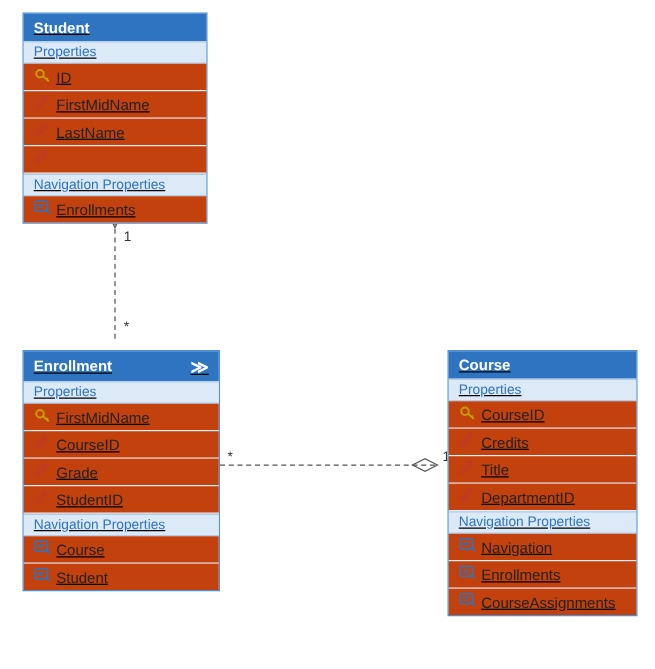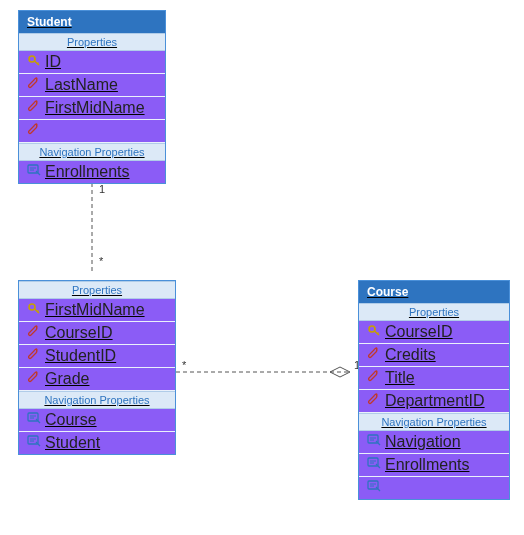--- a/index.html
+++ b/index.html
@@ -46,31 +46,30 @@
       font-size: 12px;
     }
 
     .section-label {
       background: #dce9f7;
       color: #2e74c0;
       padding: 2px 8px;
       font-size: 11px;
       border-top: 1px solid #b0cce8;
       border-bottom: 1px solid #b0cce8;
-      text-align: center;
     }
 
     .entity-row {
       display: flex;
       align-items: center;
       padding: 2px 8px;
       gap: 4px;
-      font-size: 16px;
+      font-size: 12px;
       color: #222;
-      background: #8b5cf6;
+      background: #c2410c;
       border-bottom: 1px solid #eaf1fb;
     }
 
     .entity-row:last-child {
       border-bottom: none;
     }
 
   </style>
 </head>
 <body>
@@ -111,54 +110,58 @@
       </span>
       <span>ID</span>
     </div>
     <div class="entity-row">
       <span>
         <svg viewBox="0 0 14 14" width="14" height="14">
             <path d="M9 2a3 3 0 0 1 0 4l-5 5a1.4 1.4 0 0 1-2-2l5-5A3 3 0 0 1 9 2z" fill="none" stroke="#c0392b" stroke-width="1.3"></path>
             <circle cx="9.5" cy="2.5" r="1" fill="#c0392b"></circle>
           </svg>
       </span>
+      <span>FirstMidName</span>
+    </div>
+    <div class="entity-row">
+      <span>
+        <svg viewBox="0 0 14 14" width="14" height="14">
+            <path d="M9 2a3 3 0 0 1 0 4l-5 5a1.4 1.4 0 0 1-2-2l5-5A3 3 0 0 1 9 2z" fill="none" stroke="#c0392b" stroke-width="1.3"></path>
+            <circle cx="9.5" cy="2.5" r="1" fill="#c0392b"></circle>
+          </svg>
+      </span>
       <span>LastName</span>
     </div>
     <div class="entity-row">
       <span>
         <svg viewBox="0 0 14 14" width="14" height="14">
             <path d="M9 2a3 3 0 0 1 0 4l-5 5a1.4 1.4 0 0 1-2-2l5-5A3 3 0 0 1 9 2z" fill="none" stroke="#c0392b" stroke-width="1.3"></path>
             <circle cx="9.5" cy="2.5" r="1" fill="#c0392b"></circle>
           </svg>
       </span>
-      <span>FirstMidName</span>
-    </div>
-    <div class="entity-row">
-      <span>
-        <svg viewBox="0 0 14 14" width="14" height="14">
-            <path d="M9 2a3 3 0 0 1 0 4l-5 5a1.4 1.4 0 0 1-2-2l5-5A3 3 0 0 1 9 2z" fill="none" stroke="#c0392b" stroke-width="1.3"></path>
-            <circle cx="9.5" cy="2.5" r="1" fill="#c0392b"></circle>
-          </svg>
-      </span>
     </div>
     <div class="section-label">Navigation Properties</div>
     <div class="entity-row">
       <span>
         <svg viewBox="0 0 14 14" width="14" height="14">
             <rect x="1" y="2" width="10" height="8" rx="1" fill="none" stroke="#2e74c0" stroke-width="1.3"></rect>
             <line x1="3" y1="5" x2="9" y2="5" stroke="#2e74c0" stroke-width="1"></line>
             <line x1="3" y1="7" x2="7" y2="7" stroke="#2e74c0" stroke-width="1"></line>
             <line x1="9" y1="8" x2="13" y2="12" stroke="#2e74c0" stroke-width="1.2"></line>
           </svg>
       </span>
       <span>Enrollments</span>
     </div>
   </div>
 
   <div class="entity-box" style="left:18px; top:280px; width:158px;">
+    <div class="entity-header">
+      <span>Enrollment</span>
+      <span style="cursor:pointer; font-size:14px; color:#fff;">≫</span>
+    </div>
     <div class="section-label">Properties</div>
     <div class="entity-row">
       <span>
         <svg viewBox="0 0 14 14" width="14" height="14">
             <circle cx="5" cy="6" r="3" fill="none" stroke="#c8a000" stroke-width="1.5"></circle>
             <line x1="7.5" y1="8" x2="12" y2="12" stroke="#c8a000" stroke-width="1.5"></line>
             <line x1="10" y1="11" x2="11.5" y2="9.5" stroke="#c8a000" stroke-width="1.2"></line>
           </svg>
       </span>
       <span>FirstMidName</span>
@@ -172,30 +175,30 @@
       </span>
       <span>CourseID</span>
     </div>
     <div class="entity-row">
       <span>
         <svg viewBox="0 0 14 14" width="14" height="14">
             <path d="M9 2a3 3 0 0 1 0 4l-5 5a1.4 1.4 0 0 1-2-2l5-5A3 3 0 0 1 9 2z" fill="none" stroke="#c0392b" stroke-width="1.3"></path>
             <circle cx="9.5" cy="2.5" r="1" fill="#c0392b"></circle>
           </svg>
       </span>
+      <span>Grade</span>
+    </div>
+    <div class="entity-row">
+      <span>
+        <svg viewBox="0 0 14 14" width="14" height="14">
+            <path d="M9 2a3 3 0 0 1 0 4l-5 5a1.4 1.4 0 0 1-2-2l5-5A3 3 0 0 1 9 2z" fill="none" stroke="#c0392b" stroke-width="1.3"></path>
+            <circle cx="9.5" cy="2.5" r="1" fill="#c0392b"></circle>
+          </svg>
+      </span>
       <span>StudentID</span>
-    </div>
-    <div class="entity-row">
-      <span>
-        <svg viewBox="0 0 14 14" width="14" height="14">
-            <path d="M9 2a3 3 0 0 1 0 4l-5 5a1.4 1.4 0 0 1-2-2l5-5A3 3 0 0 1 9 2z" fill="none" stroke="#c0392b" stroke-width="1.3"></path>
-            <circle cx="9.5" cy="2.5" r="1" fill="#c0392b"></circle>
-          </svg>
-      </span>
-      <span>Grade</span>
     </div>
     <div class="section-label">Navigation Properties</div>
     <div class="entity-row">
       <span>
         <svg viewBox="0 0 14 14" width="14" height="14">
             <rect x="1" y="2" width="10" height="8" rx="1" fill="none" stroke="#2e74c0" stroke-width="1.3"></rect>
             <line x1="3" y1="5" x2="9" y2="5" stroke="#2e74c0" stroke-width="1"></line>
             <line x1="3" y1="7" x2="7" y2="7" stroke="#2e74c0" stroke-width="1"></line>
             <line x1="9" y1="8" x2="13" y2="12" stroke="#2e74c0" stroke-width="1.2"></line>
           </svg>
@@ -282,16 +285,17 @@
     </div>
     <div class="entity-row">
       <span>
         <svg viewBox="0 0 14 14" width="14" height="14">
             <rect x="1" y="2" width="10" height="8" rx="1" fill="none" stroke="#2e74c0" stroke-width="1.3"></rect>
             <line x1="3" y1="5" x2="9" y2="5" stroke="#2e74c0" stroke-width="1"></line>
             <line x1="3" y1="7" x2="7" y2="7" stroke="#2e74c0" stroke-width="1"></line>
             <line x1="9" y1="8" x2="13" y2="12" stroke="#2e74c0" stroke-width="1.2"></line>
           </svg>
       </span>
+      <span>CourseAssignments</span>
     </div>
   </div>
 
 </div>
 
 </body></html>

